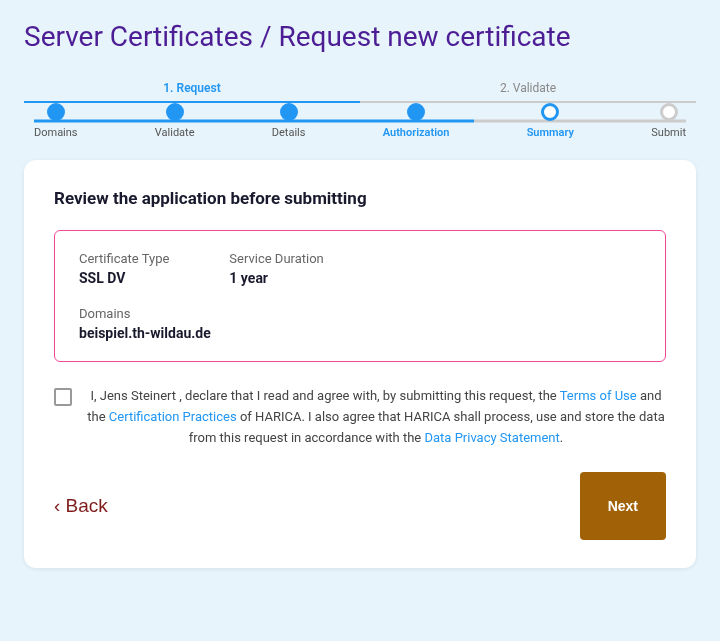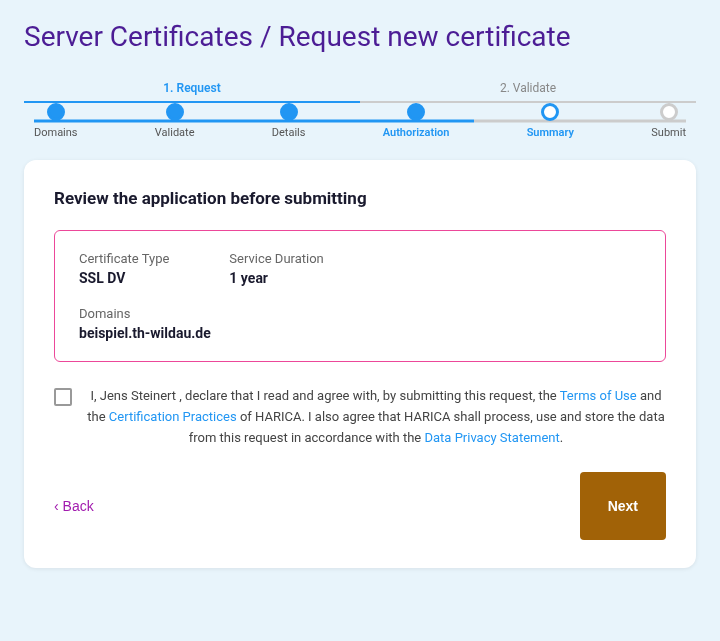--- a/index.html
+++ b/index.html
@@ -148,22 +148,22 @@
     
     .footer-nav {
       display: flex;
       justify-content: space-between;
       align-items: center;
       margin-top: 10px;
     }
     .back-btn {
       background: none;
       border: none;
-      color: #a21caf;
-      font-size: 14px;
+      color: #7f1d1d;
+      font-size: 19px;
       cursor: pointer;
       display: flex;
       align-items: center;
       gap: 4px;
     }
     .next-btn {
       background: #a16207;
       color: #fff;
       border: none;
       border-radius: 4px;

